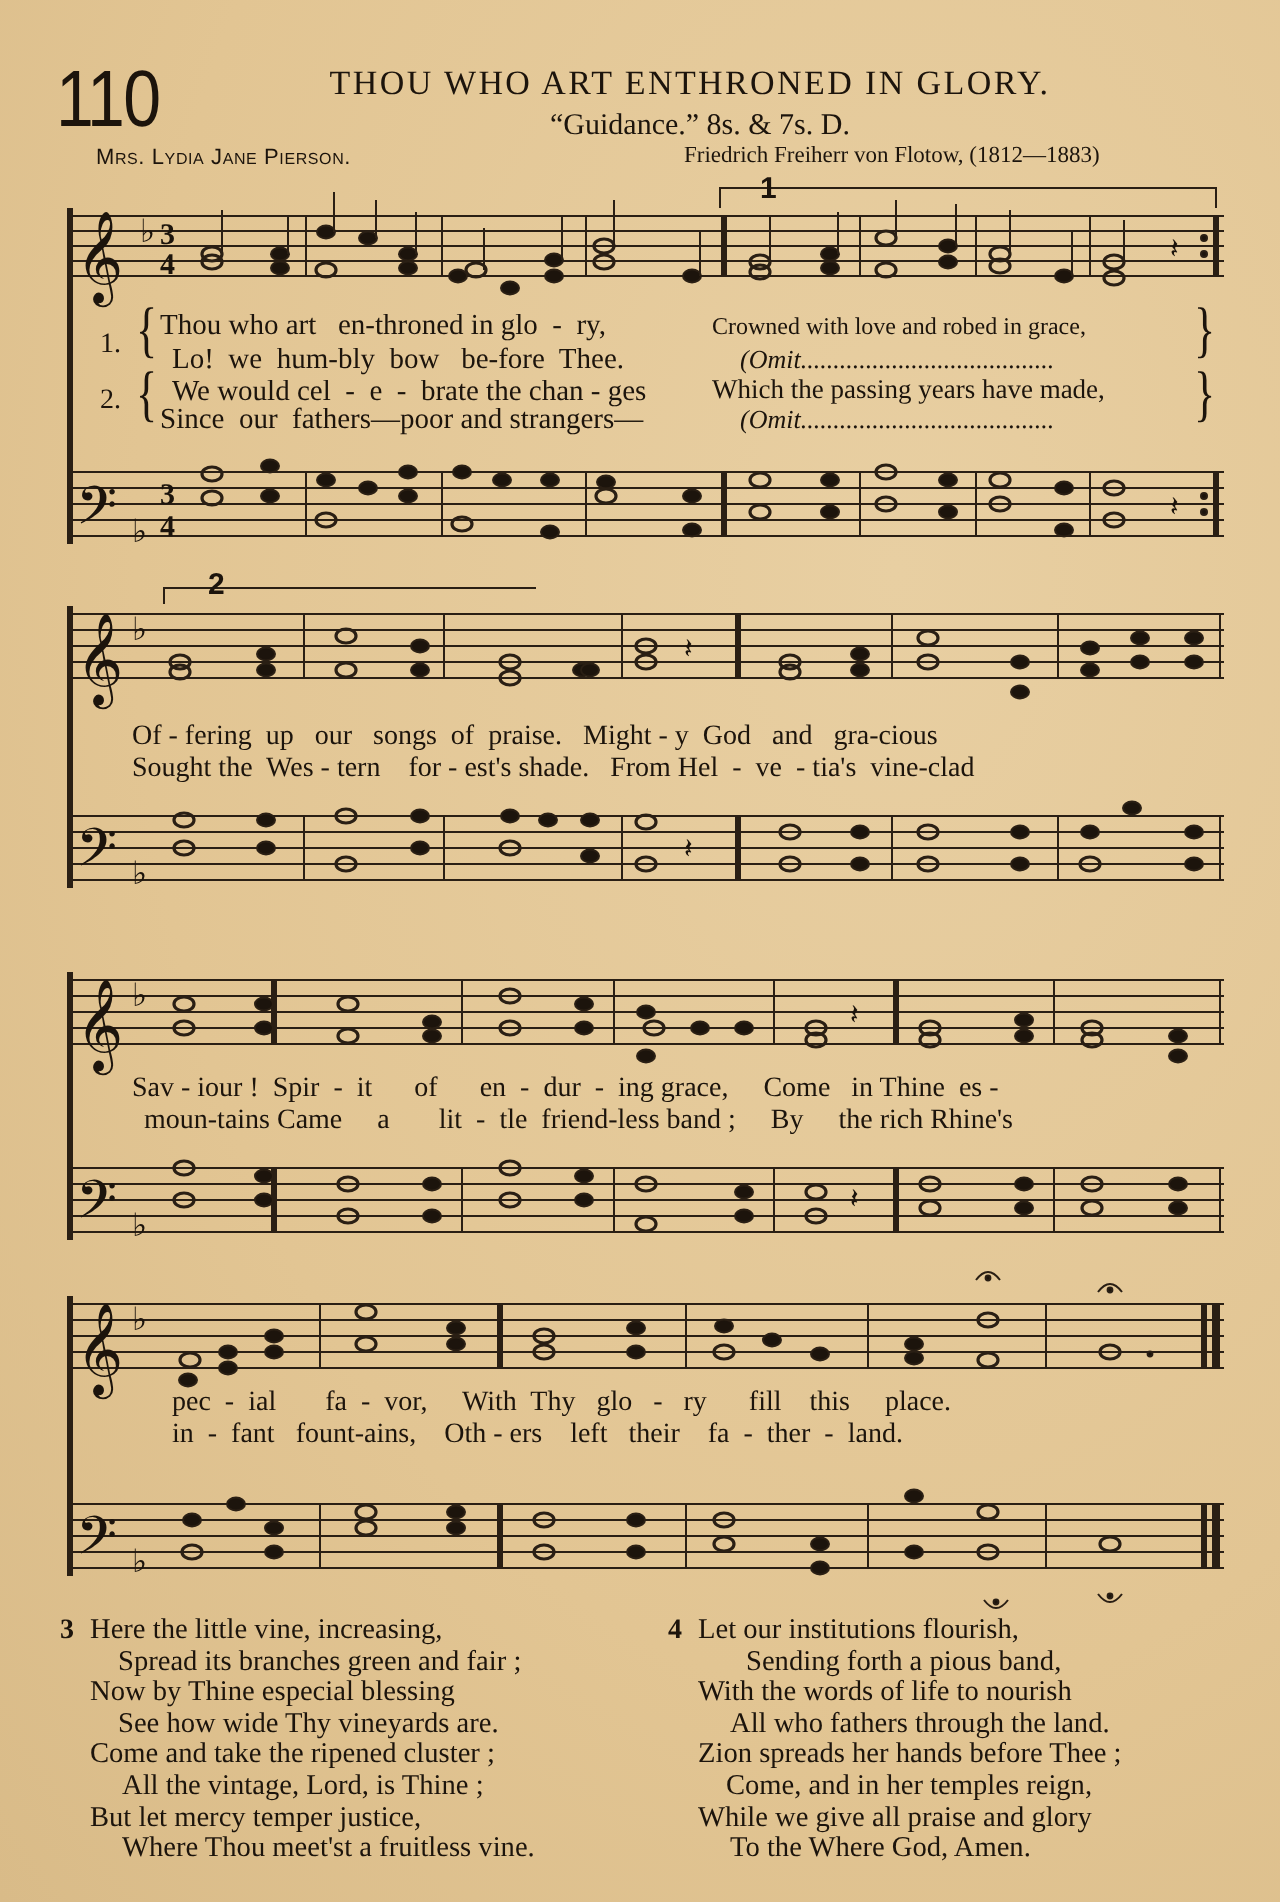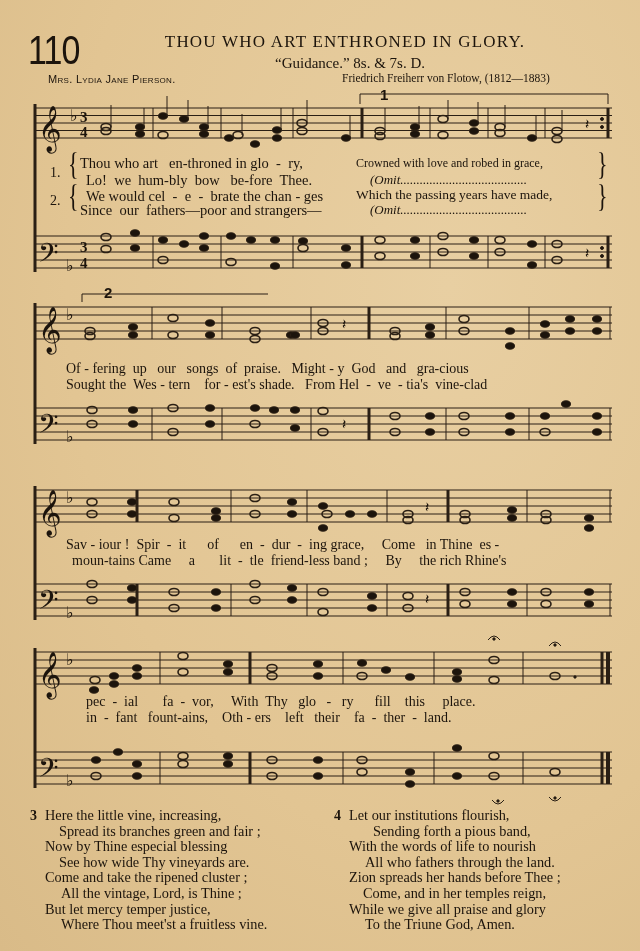--- a/index.html
+++ b/index.html
@@ -515,14 +515,14 @@
 
 <div class="abs" style="left:334px;top:808px;">
   <span class="abs verse-num" style="left:0;top:0;font-weight:bold;">4</span>
   <div class="abs stanza" style="left:15px;top:0;">Let our institutions flourish,</div>
   <div class="abs stanza" style="left:29px;top:15.6px;margin-left:10px;">Sending forth a pious band,</div>
   <div class="abs stanza" style="left:15px;top:31.2px;">With the words of life to nourish</div>
   <div class="abs stanza" style="left:31px;top:46.8px;">All who fathers through the land.</div>
   <div class="abs stanza" style="left:15px;top:62.4px;">Zion spreads her hands before Thee ;</div>
   <div class="abs stanza" style="left:29px;top:78px;">Come, and in her temples reign,</div>
   <div class="abs stanza" style="left:15px;top:93.6px;">While we give all praise and glory</div>
-  <div class="abs stanza" style="left:31px;top:109.2px;">To the Triune God, Amen.</div>
+  <div class="abs stanza" style="left:31px;top:109.2px;">To the Where God, Amen.</div>
 </div>
 
 </body></html>

